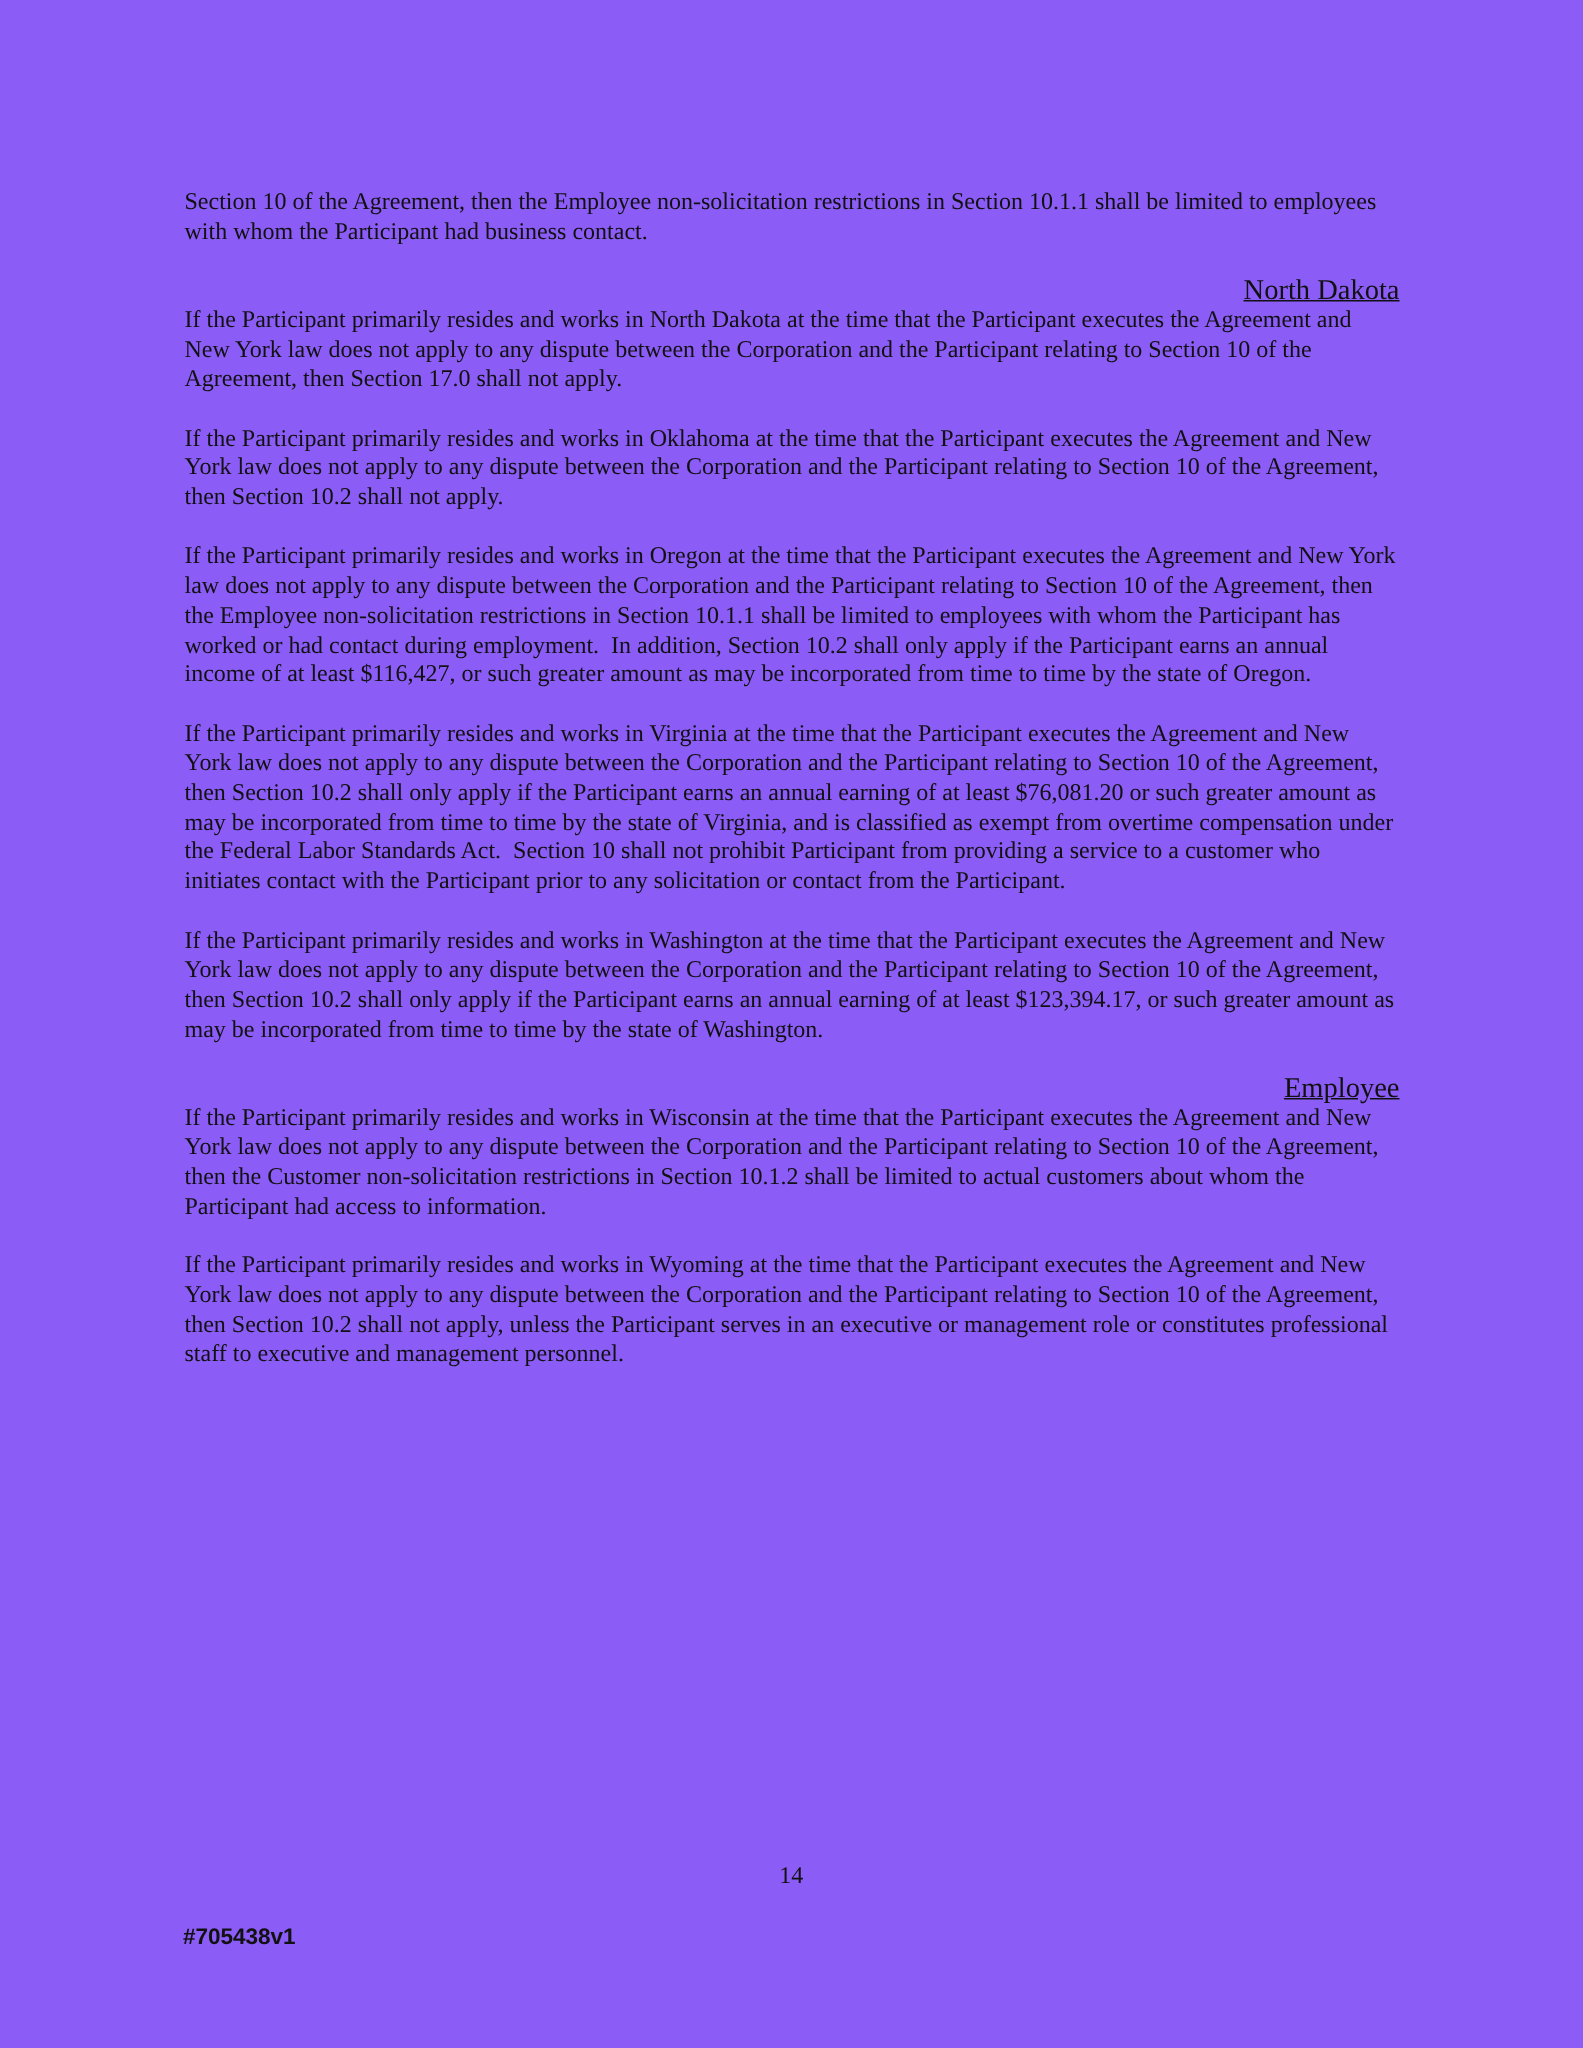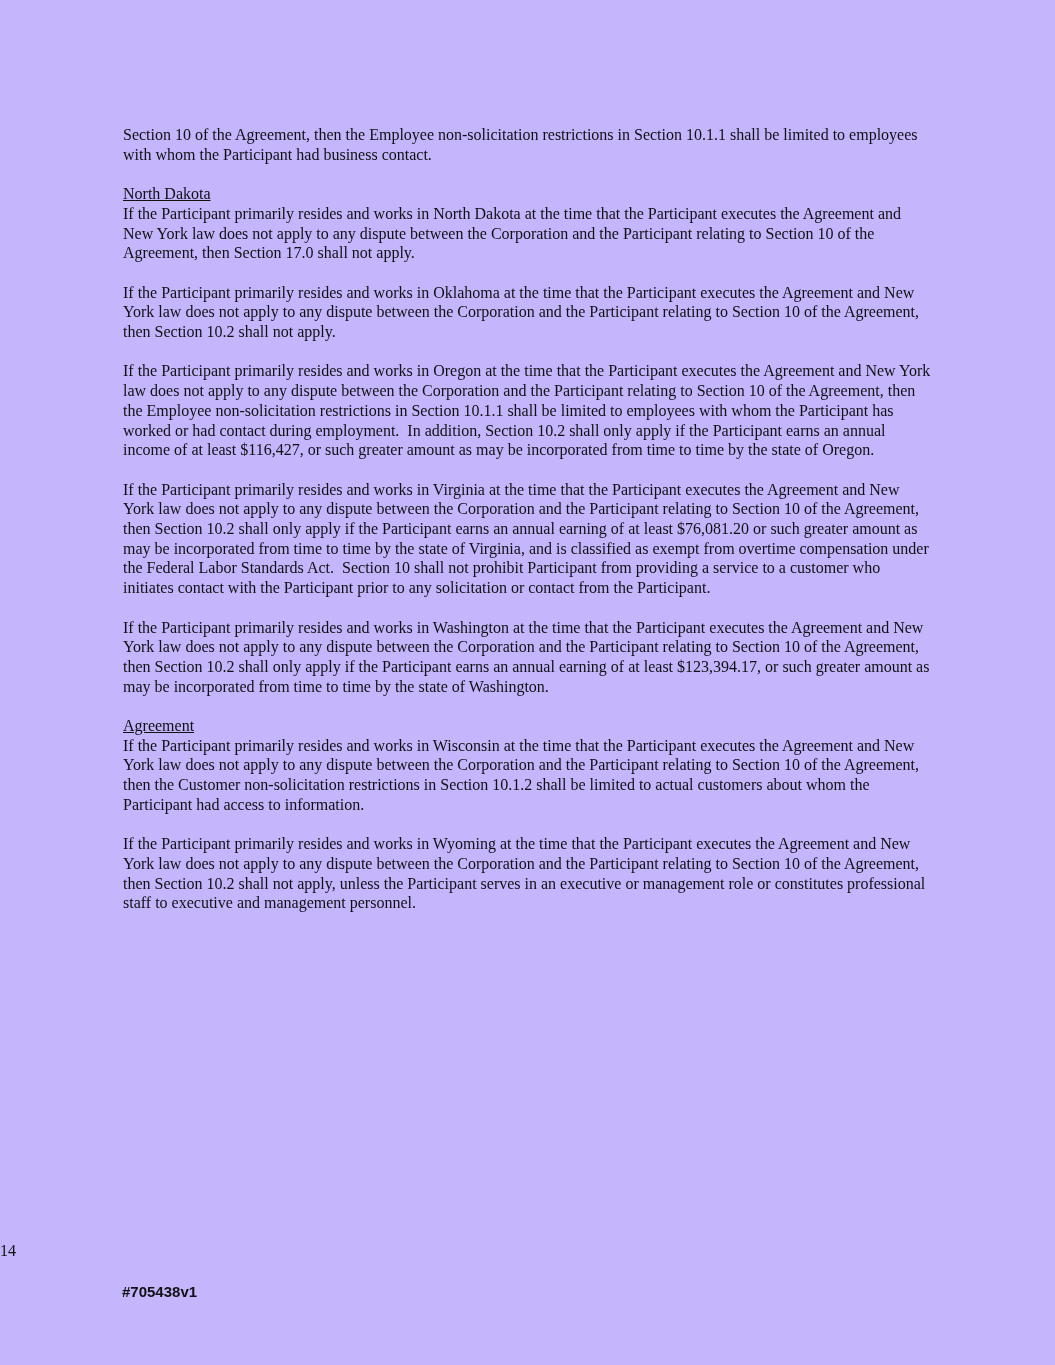--- a/index.html
+++ b/index.html
@@ -4,21 +4,21 @@
 <style>
   html, body {
     margin: 0;
     padding: 0;
     background: #ffffff;
   }
   .page {
     position: relative;
     width: 1055px;
     height: 1365px;
-    background: #c4b5fd;
+    background: #8b5cf6;
     color: #111111;
     font-family: "Liberation Serif", "DejaVu Serif", serif;
     overflow: hidden;
   }
   .content {
     position: absolute;
     left: 123px;
     top: 125px;
     width: 810px;
     font-size: 16px;
@@ -27,29 +27,30 @@
   .para {
     margin: 0;
     white-space: pre-wrap;
   }
   .section {
     margin-top: 19.7px;
   }
   .section-heading {
     text-decoration: underline;
     font-weight: normal;
-    font-size: 16px;
+    font-size: 19px;
     margin: 0;
+    text-align: right;
   }
   .page-number {
     position: absolute;
     left: 0;
     top: 1241px;
     width: 1055px;
-    text-align: left;
+    text-align: center;
     font-size: 16px;
     line-height: 19.7px;
   }
   .doc-id {
     position: absolute;
     left: 122px;
     top: 1283px;
     font-family: "Liberation Sans", "DejaVu Sans", sans-serif;
     font-size: 15px;
     line-height: 18px;
@@ -80,21 +81,21 @@
 
     <div class="section">
       <p class="para">If the Participant primarily resides and works in Virginia at the time that the Participant executes the Agreement and New York law does not apply to any dispute between the Corporation and the Participant relating to Section 10 of the Agreement, then Section 10.2 shall only apply if the Participant earns an annual earning of at least $76,081.20 or such greater amount as may be incorporated from time to time by the state of Virginia, and is classified as exempt from overtime compensation under the Federal Labor Standards Act.  Section 10 shall not prohibit Participant from providing a service to a customer who initiates contact with the Participant prior to any solicitation or contact from the Participant.</p>
     </div>
 
     <div class="section">
       <p class="para">If the Participant primarily resides and works in Washington at the time that the Participant executes the Agreement and New York law does not apply to any dispute between the Corporation and the Participant relating to Section 10 of the Agreement, then Section 10.2 shall only apply if the Participant earns an annual earning of at least $123,394.17, or such greater amount as may be incorporated from time to time by the state of Washington.</p>
     </div>
 
     <div class="section">
-      <h2 class="section-heading">Agreement</h2>
+      <h2 class="section-heading">Employee</h2>
       <p class="para">If the Participant primarily resides and works in Wisconsin at the time that the Participant executes the Agreement and New York law does not apply to any dispute between the Corporation and the Participant relating to Section 10 of the Agreement, then the Customer non-solicitation restrictions in Section 10.1.2 shall be limited to actual customers about whom the Participant had access to information.</p>
     </div>
 
     <div class="section">
       <p class="para">If the Participant primarily resides and works in Wyoming at the time that the Participant executes the Agreement and New York law does not apply to any dispute between the Corporation and the Participant relating to Section 10 of the Agreement, then Section 10.2 shall not apply, unless the Participant serves in an executive or management role or constitutes professional staff to executive and management personnel.</p>
     </div>
 
   </div>
 
   <div class="page-number">14</div>

